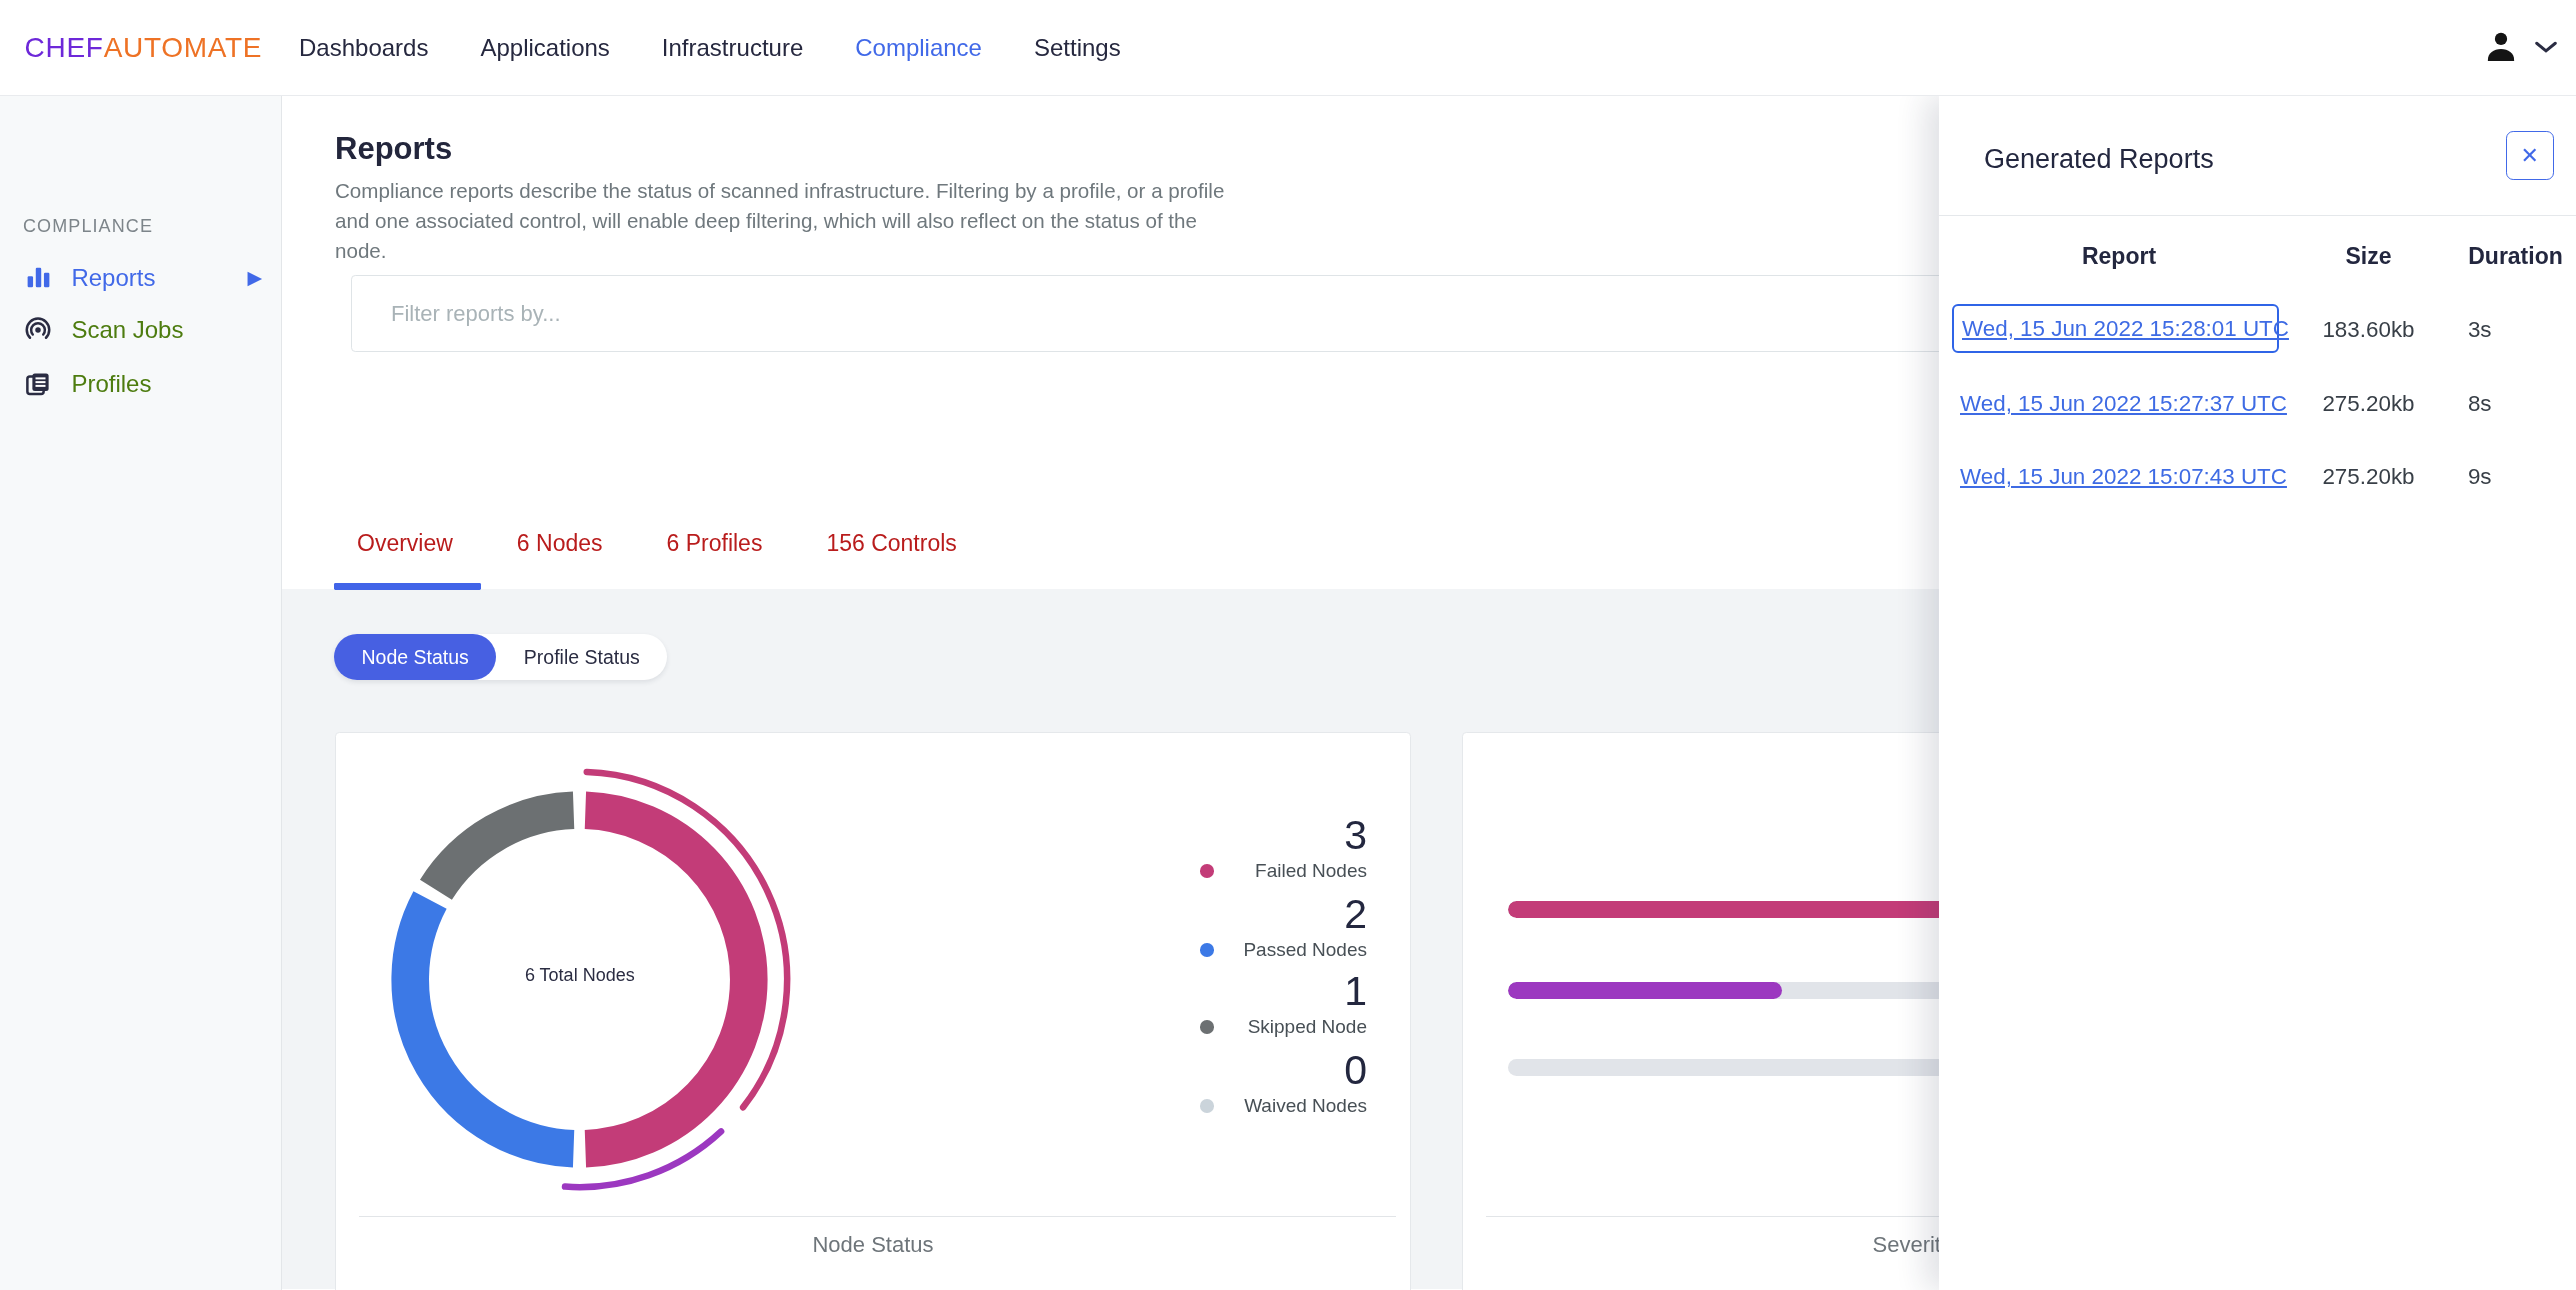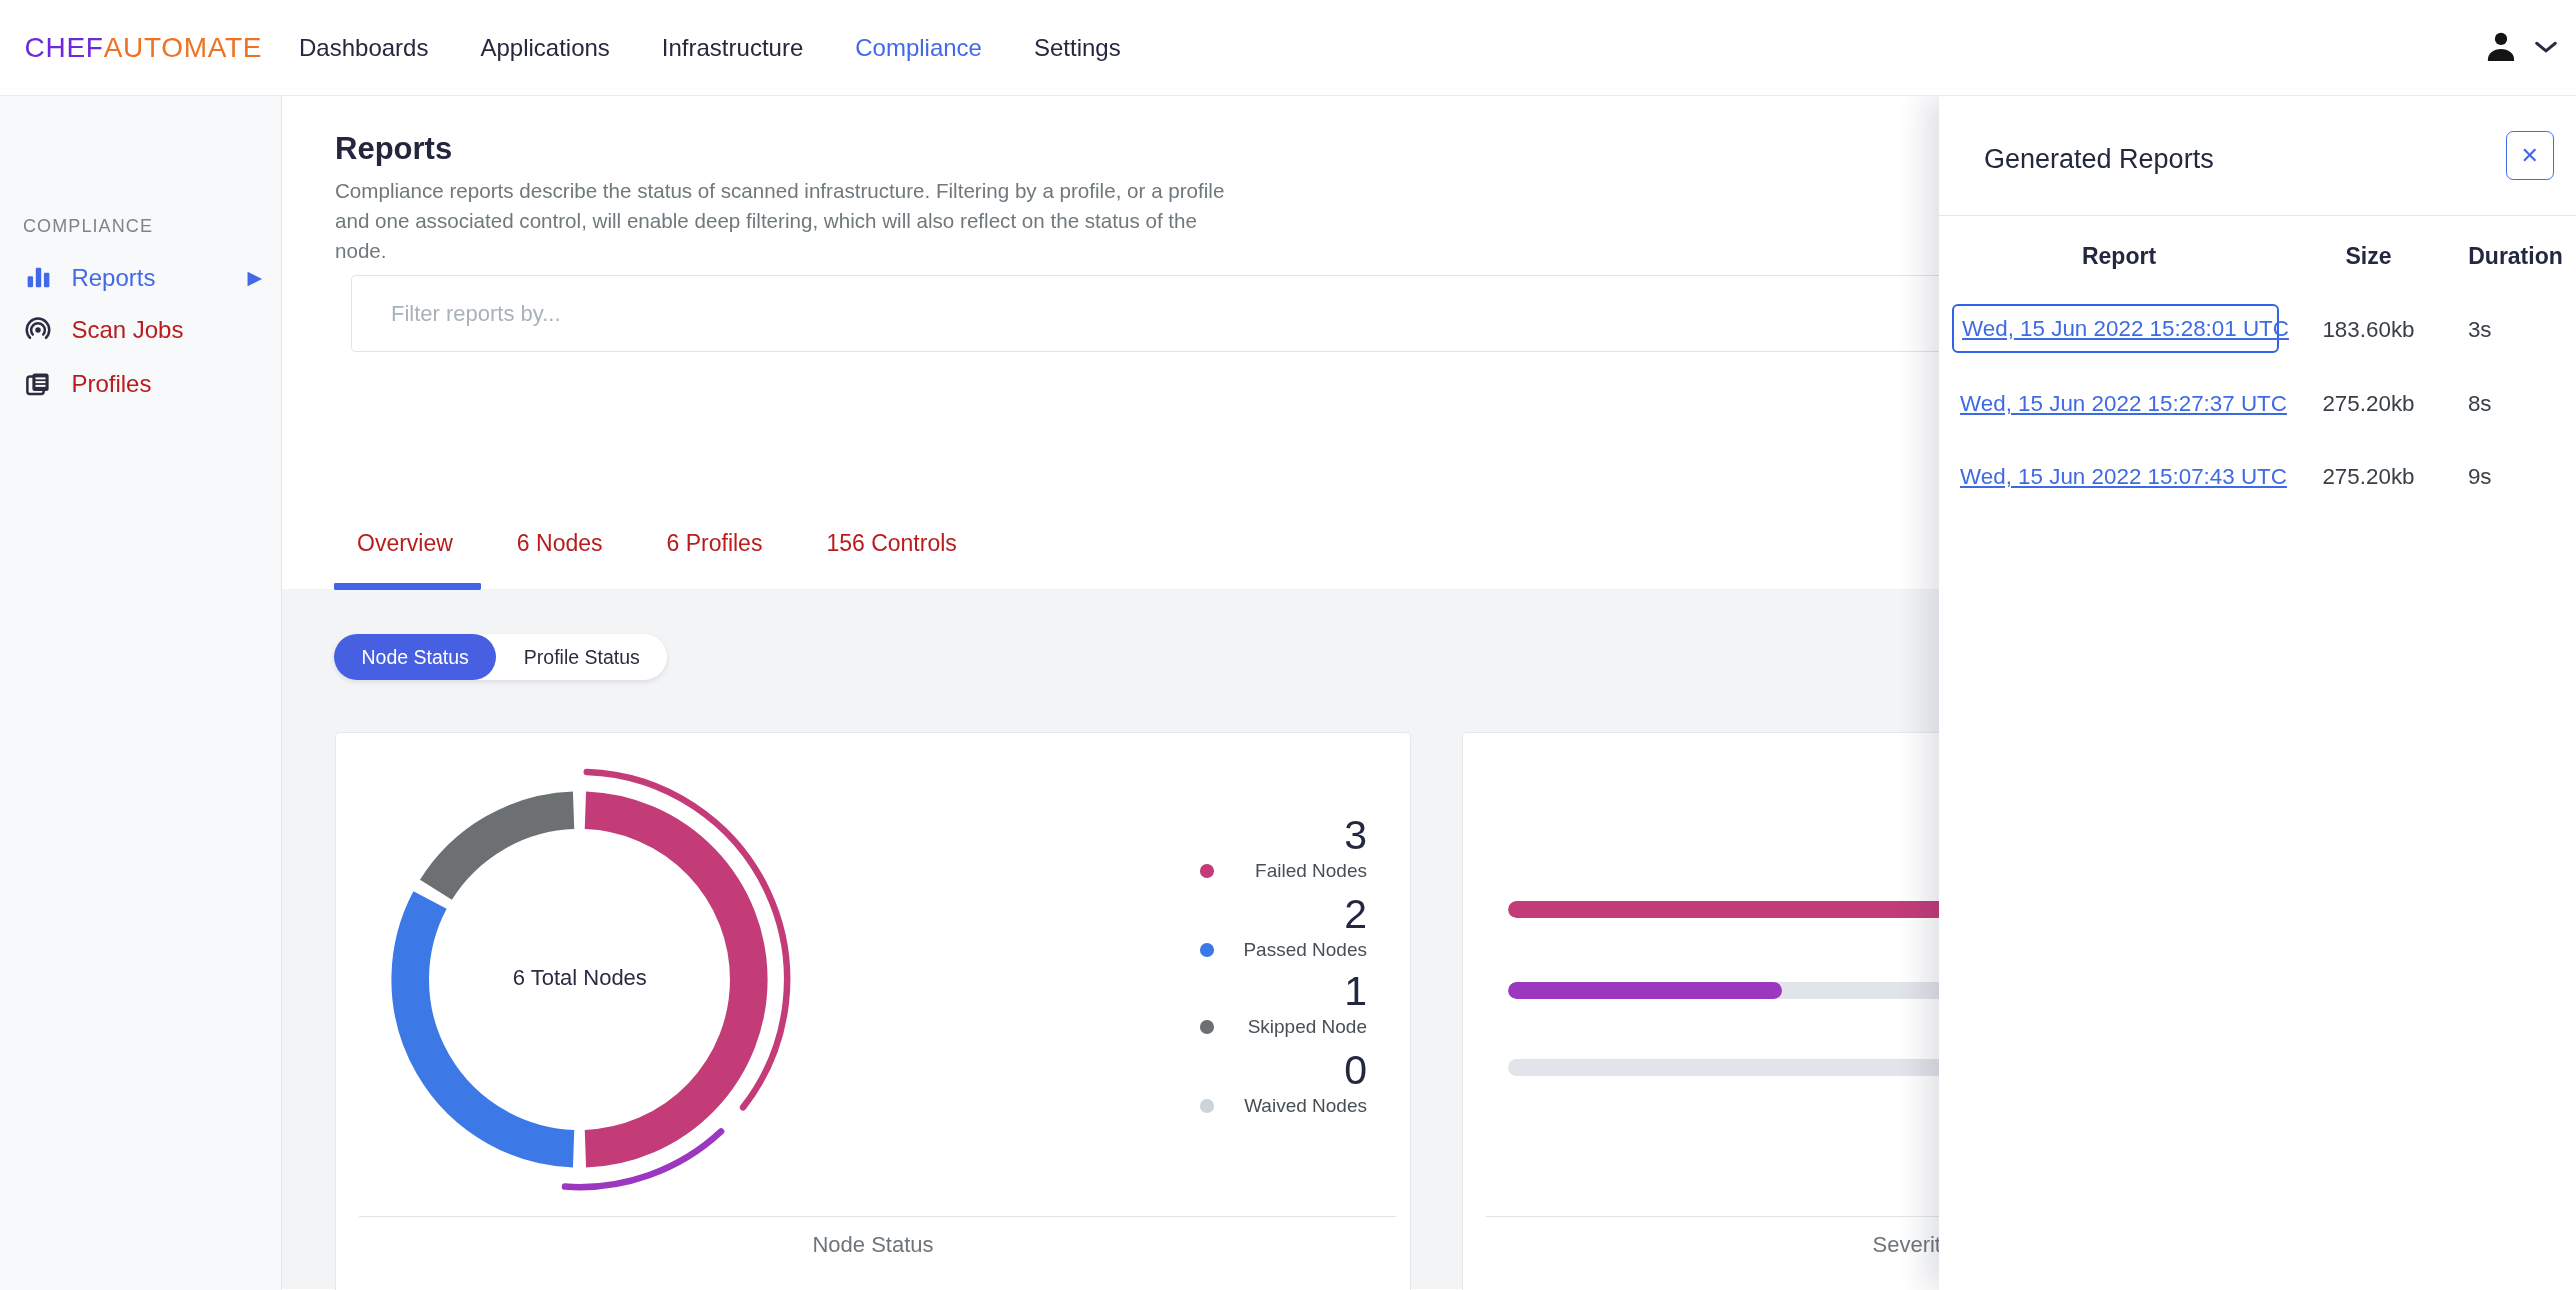--- a/index.html
+++ b/index.html
@@ -17,21 +17,21 @@
   .top-nav { position:absolute; left:299px; top:0; height:96px; display:flex; align-items:center; gap:52px; }
   .nav-item { font-size:24px; color:#26283f; cursor:pointer; }
   .nav-item.active { color:#4169e8; }
   .user-menu { position:absolute; right:19px; top:0; height:96px; display:flex; align-items:center; gap:13px; cursor:pointer; }
 
   
   .sidebar { position:absolute; left:0; top:96px; width:282px; height:1194px; background:#f7f9fa;
              border-right:0.7px solid #e3e6e9; z-index:10; }
   .side-label { position:absolute; left:23px; top:120px; font-size:18px; letter-spacing:1.1px; color:#7d858a; }
   .side-item { position:absolute; left:0; width:282px; height:41px; display:flex; align-items:center; gap:17.4px;
-               padding-left:22px; font-size:24px; color:#b91c1c; cursor:pointer; }
+               padding-left:22px; font-size:24px; color:#4d7c0f; cursor:pointer; }
   .side-item .sicon { width:32px; height:32px; flex:0 0 32px; display:flex; align-items:center; justify-content:center; }
   .side-item.active { color:#4169e8; }
   .side-arrow { position:absolute; right:20px; font-size:19px; color:#4169e8; }
   .si-reports { top:161px; } .si-scanjobs { top:213px; } .si-profiles { top:267px; }
 
   
   .main { position:absolute; left:282px; top:96px; width:2294px; height:1194px; background:#ffffff; }
   .content-bg { position:absolute; left:0; top:493px; width:2294px; height:700px; background:#f2f4f6; }
   .page-title { position:absolute; left:53px; top:35px; font-size:31px; font-weight:600; color:#23263c; }
   .page-desc { position:absolute; left:53px; top:80px; width:904px; font-size:20.6px; line-height:30px; color:#6f787d; }
@@ -55,21 +55,21 @@
   .toggle-opt.selected { background:#4760e2; color:#ffffff; }
   .toggle-opt.unselected { color:#2a2c42; }
 
   .card { position:absolute; top:636px; height:573px; background:#ffffff; border:0.7px solid #e5e8eb; border-radius:4.3px; }
   .card-1 { left:53px; width:1076px; }
   .card-2 { left:1180px; width:1068px; }
   .card-divider { position:absolute; left:23px; right:14.5px; top:483px; height:1.4px; background:#e2e5e8; }
   .card-caption { position:absolute; left:0; width:100%; top:499px; text-align:center; font-size:22px; color:#6e757a; }
 
   #donut-svg { position:absolute; left:12.3px; top:15px; }
-  .donut-center { position:absolute; left:12.3px; top:232px; width:463px; text-align:center; font-size:22px; color:#2a2c42; }
+  .donut-center { position:absolute; left:12.3px; top:232px; width:463px; text-align:center; font-size:18px; color:#2a2c42; }
   .legend-row { position:absolute; right:43px; width:174px; text-align:right; }
   .lg0 { top:81px; } .lg1 { top:160px; } .lg2 { top:237px; } .lg3 { top:316px; }
   .legend-num { font-size:41px; line-height:43px; color:#23273f; }
   .legend-lab { position:relative; margin-top:2.9px; font-size:19px; line-height:22px; color:#474f55; }
   .dot { position:absolute; left:7.2px; top:4.3px; width:13.7px; height:13.7px; border-radius:50%; }
 
   .bar-row { position:absolute; left:45px; width:978px; height:16.6px; border-radius:8.7px; background:#e1e4e9; overflow:hidden; }
   .bar-0 { top:168px; } .bar-1 { top:249px; } .bar-2 { top:326px; }
   .bar-fill { height:16.6px; border-radius:8.7px; }
 

